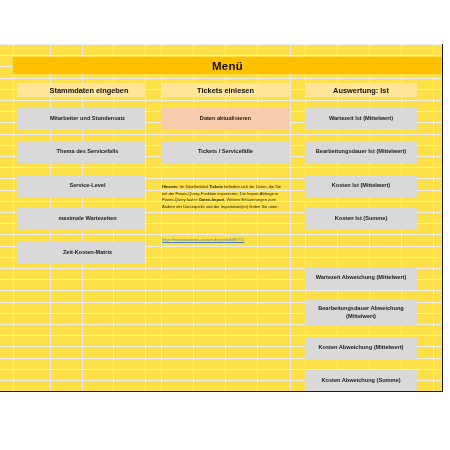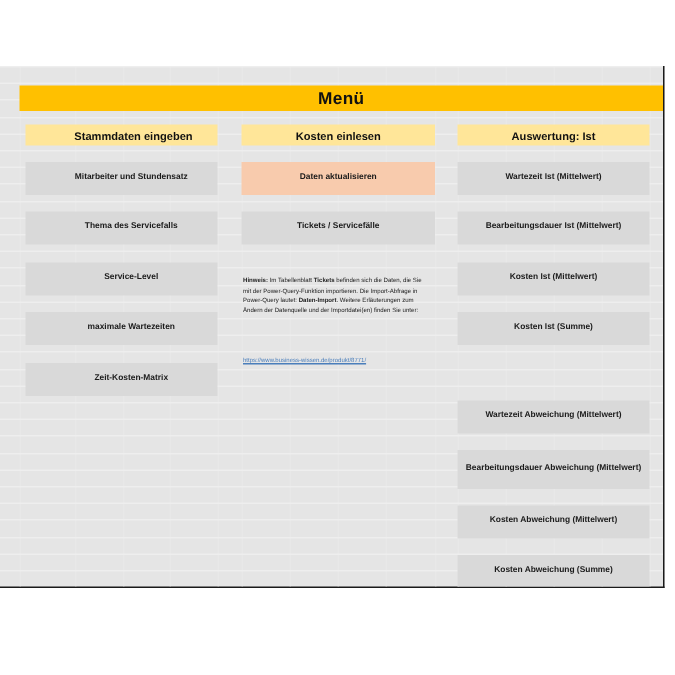--- a/index.html
+++ b/index.html
@@ -8,21 +8,21 @@
     width: 450px; height: 450px;
     background: #ffffff;
     font-family: "Liberation Sans", sans-serif;
     overflow: hidden;
   }
 
   #sheet {
     position: absolute;
     left: 0; top: 44px;
     width: 443px; height: 348px;
-    background: #e5e5e5;
+    background: #fde047;
     border-right: 1.5px solid #1a1a1a;
     border-bottom: 1.5px solid #1a1a1a;
     overflow: hidden;
   }
 
   
   .gridlayer {
     position: absolute; inset: 0;
     pointer-events: none;
   }
@@ -55,21 +55,21 @@
     position: absolute;
     display: flex; align-items: center; justify-content: center;
     background: #ffe699;
     font-size: 7.4px; font-weight: bold; color: #111;
     text-align: center;
   }
 
   
   .col-l { left: 17px;  width: 128px; padding-left: 16px; }
   .col-m { left: 161px; width: 129px; }
-  .col-r { left: 305px; width: 128px; }
+  .col-r { left: 305px; width: 112px; }
 
   
   .note {
     position: absolute;
     left: 162px; top: 140px; width: 122px;
     font-size: 4.05px; line-height: 1.62;
     color: #1b1b1b; text-align: left;
     font-weight: normal;
   }
   .note b { font-weight: bold; }
@@ -143,21 +143,21 @@
   <div class="btn gray col-l" style="top:64px;height:22px;">Mitarbeiter und Stundensatz</div>
 
   <div class="btn gray col-l" style="top:97px;height:22px;">Thema des Servicefalls</div>
 
   <div class="btn gray col-l" style="top:131px;height:22px;">Service-Level</div>
 
   <div class="btn gray col-l" style="top:164px;height:22px;">maximale Wartezeiten</div>
 
   <div class="btn gray col-l" style="top:198px;height:22px;">Zeit-Kosten-Matrix</div>
 
-  <div class="hdr col-m" style="top:39px;height:14px;">Kosten einlesen</div>
+  <div class="hdr col-m" style="top:39px;height:14px;">Tickets einlesen</div>
 
   <div class="btn peach col-m" style="top:64px;height:22px;">Daten aktualisieren</div>
 
   <div class="btn gray col-m" style="top:97px;height:22px;">Tickets / Servicefälle</div>
 
   <div class="note">
     <b>Hinweis:</b><span> Im Tabellenblatt </span><b>Tickets</b><span> befinden sich die Daten, die Sie mit der Power-Query-Funktion importieren. Die Import-Abfrage in Power-Query lautet: </span><b>Daten-Import</b><span>. Weitere Erläuterungen zum Ändern der Datenquelle und der Importdatei(en) finden Sie unter:</span>
   </div>
 
   <div class="note-link">https://www.business-wissen.de/produkt/8771/</div>

